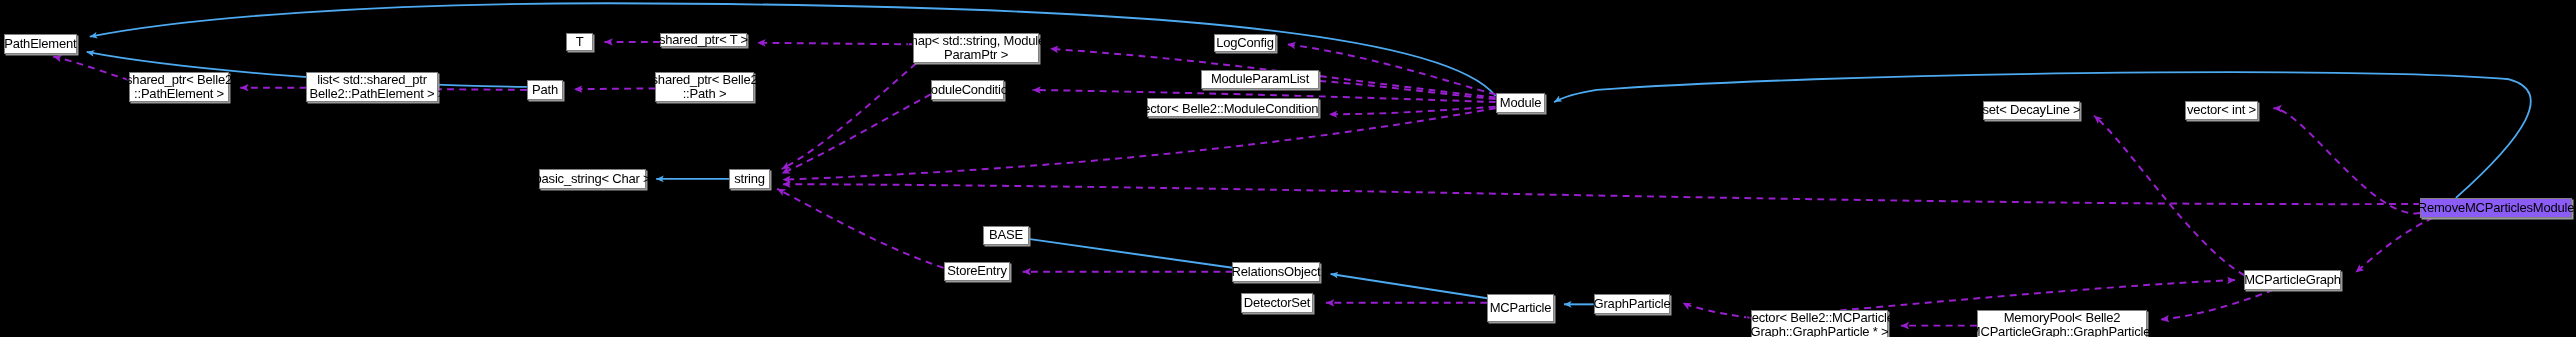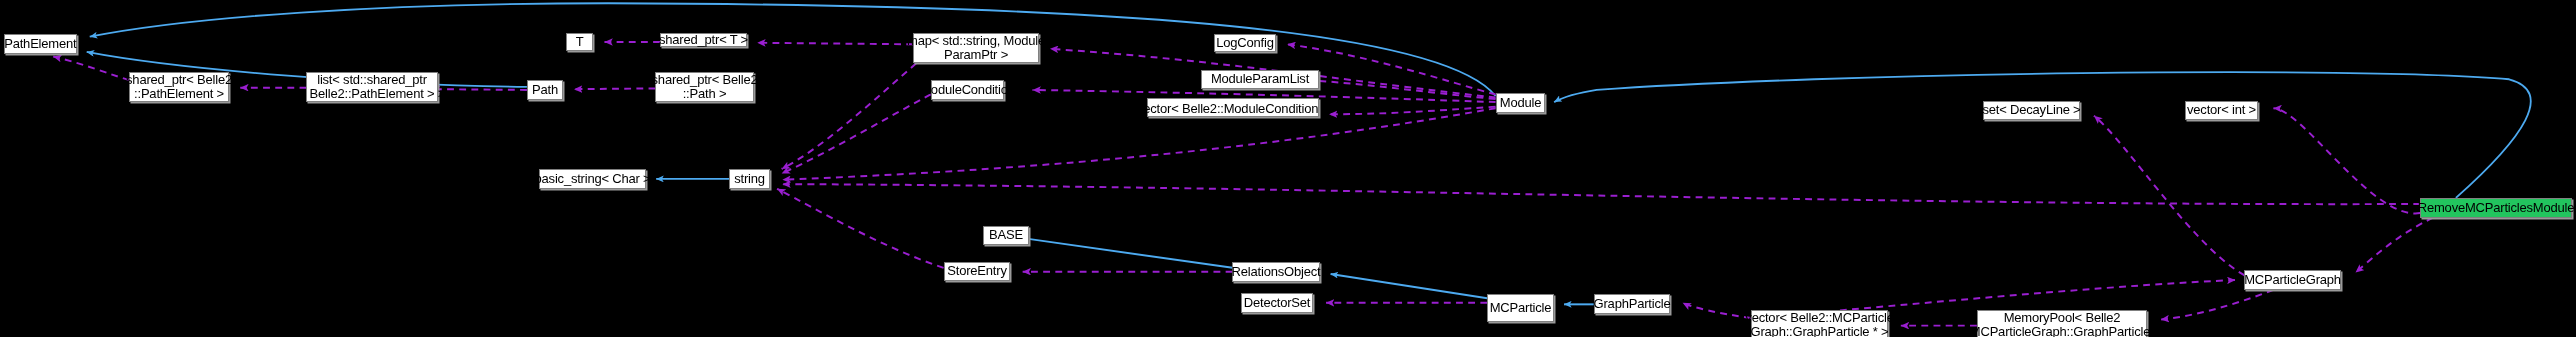--- a/index.html
+++ b/index.html
@@ -24,21 +24,21 @@
     display:flex;
     align-items:center;
     justify-content:center;
     text-align:center;
     color:#000000;
     font-size:13px;
     line-height:14.4px;
     white-space:pre;
     letter-spacing:-0.2px;
   }
-  .node.highlight{ background:#22c55e; }
+  .node.highlight{ background:#8b5cf6; }
   .node span{display:block;}
 </style>
 </head>
 <body>
 
 <div id="canvas">
   <svg id="edges" viewBox="0 0 3388 444" xmlns="http://www.w3.org/2000/svg">
     <defs>
       <marker id="arrow-blue" markerWidth="11" markerHeight="9" refX="10" refY="4.5" orient="auto" markerUnits="userSpaceOnUse">
         <path d="M10,4.5 L0,0 L2.4,4.5 L0,9 Z" fill="#4daaf0"></path>

